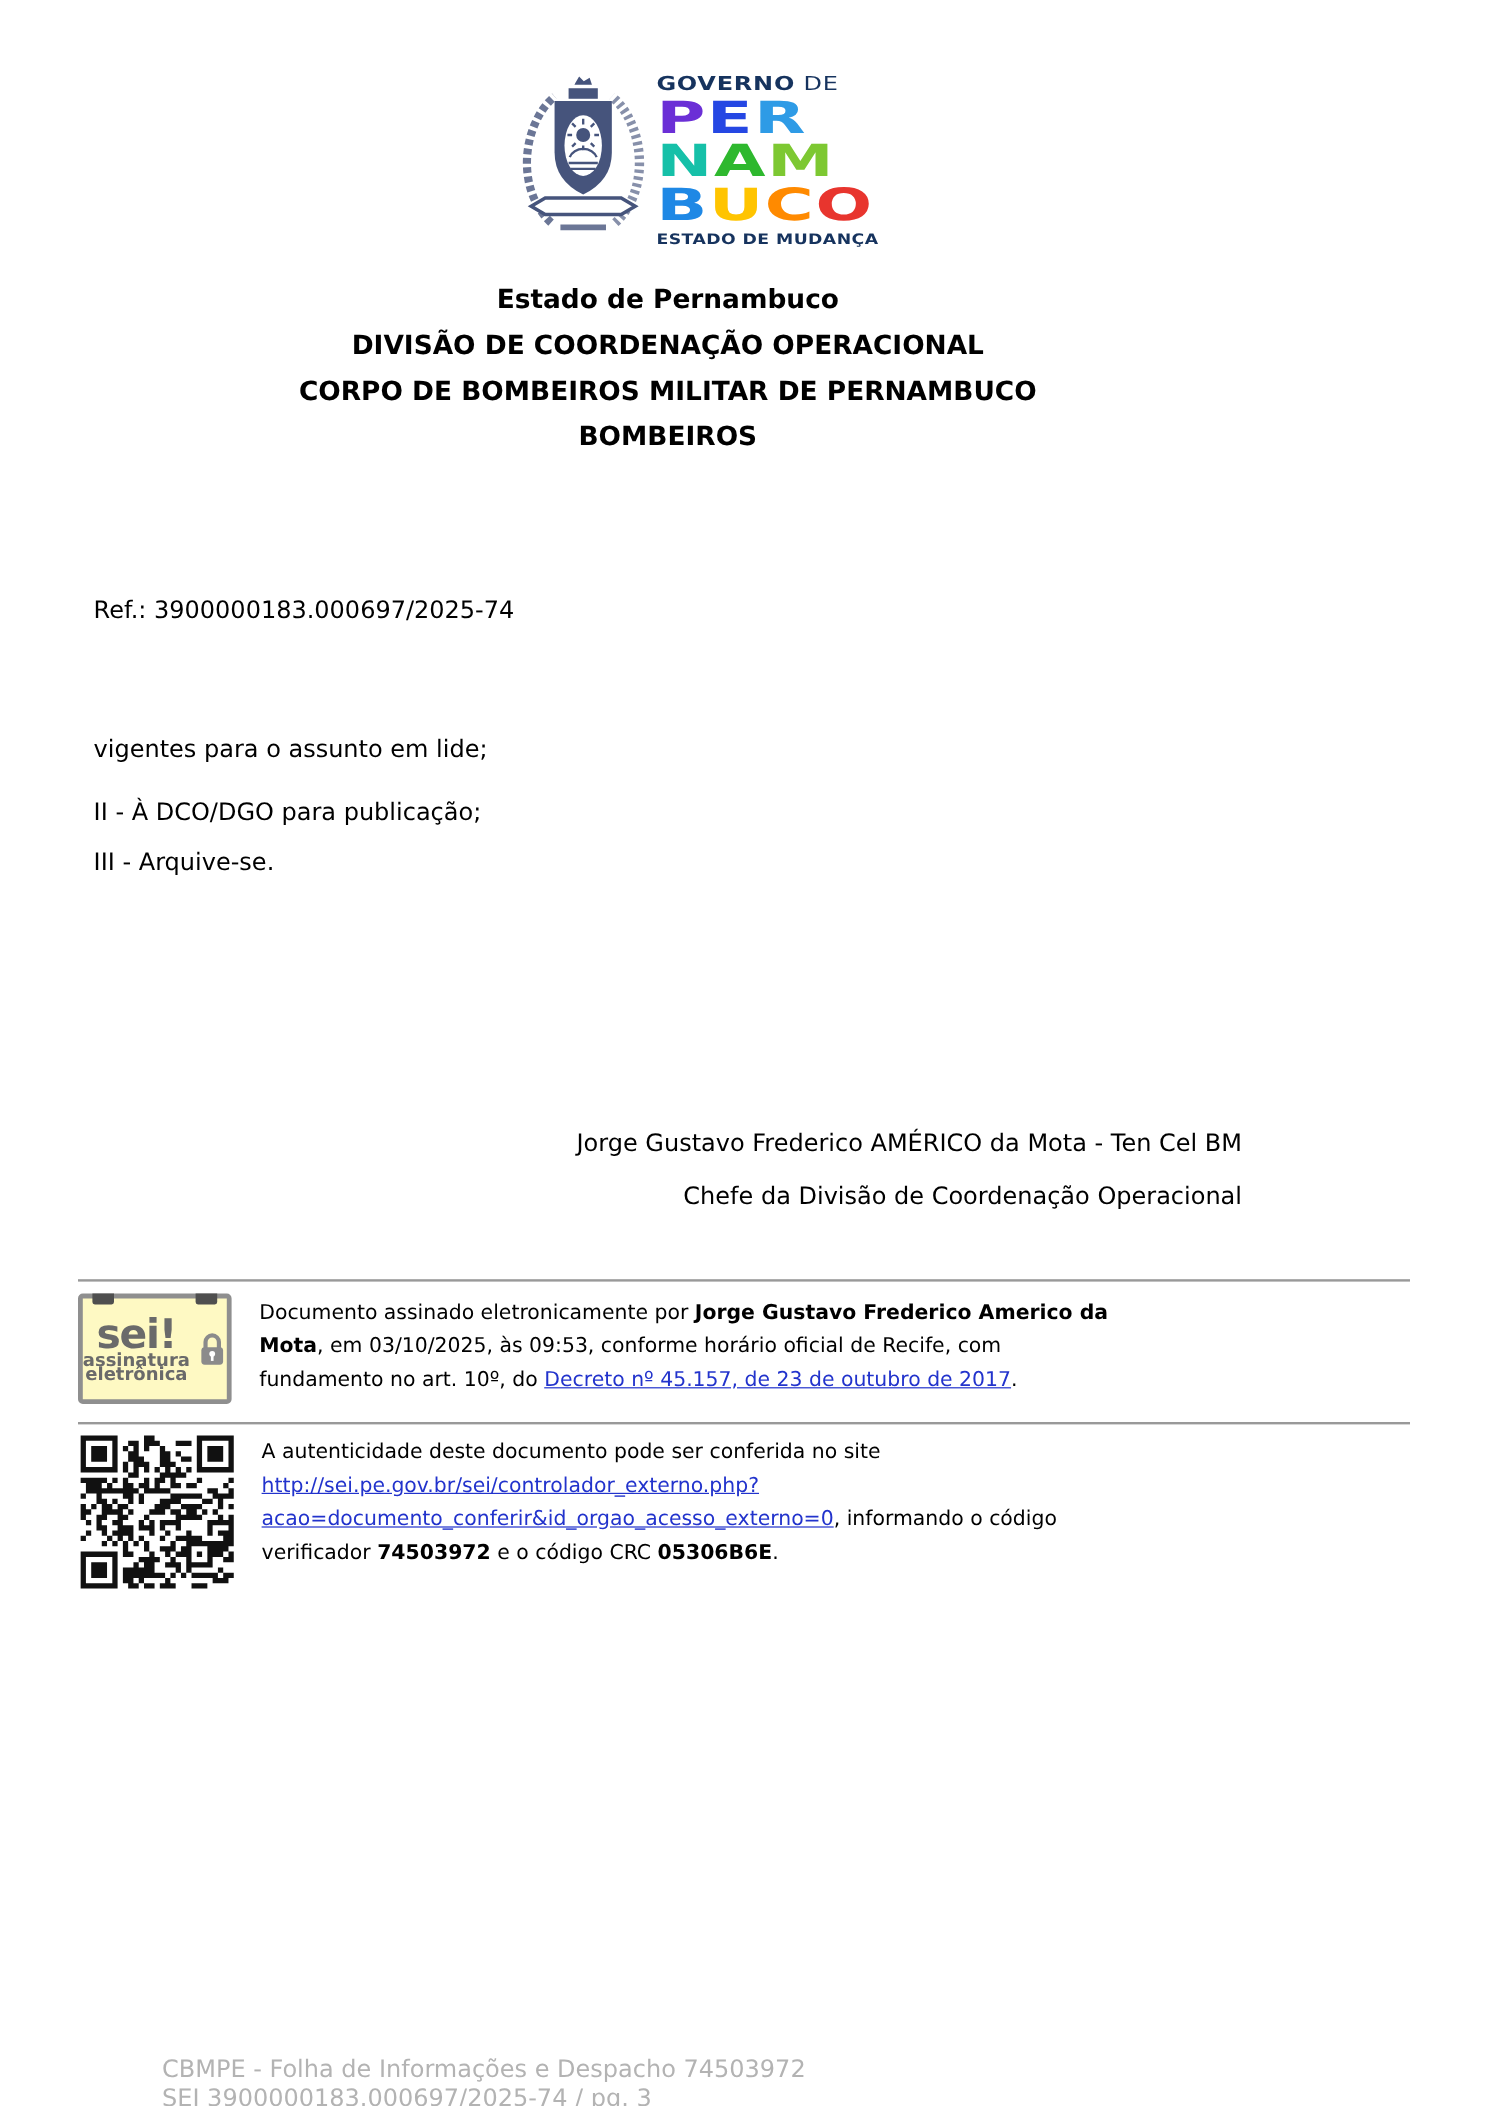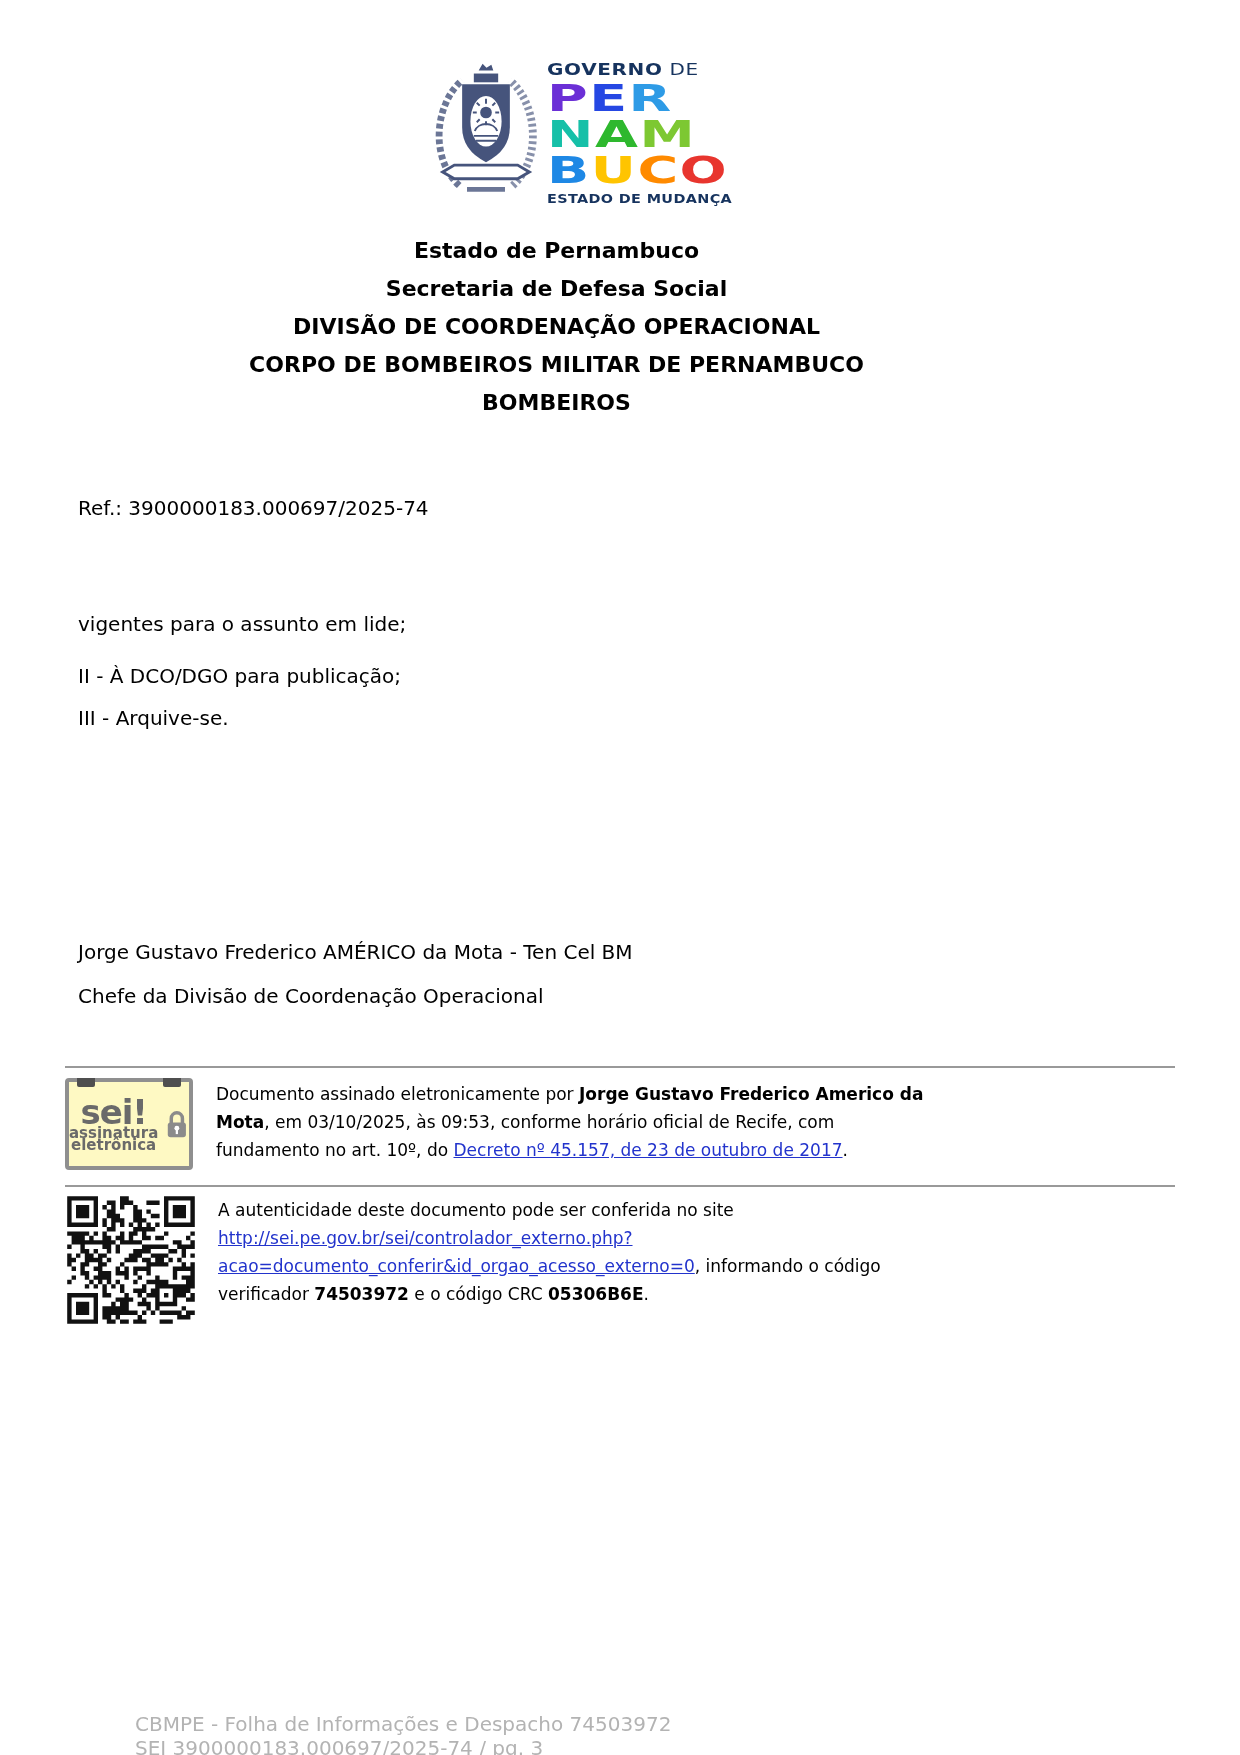--- a/index.html
+++ b/index.html
@@ -25,21 +25,21 @@
   .ref-line{position:absolute;top:496px;left:78px;font-size:20px;}
 
   
   .body-block{position:absolute;top:604px;left:78px;width:957px;font-size:20px;line-height:40px;}
   .body-block p{margin:0;}
   .jf{text-align:justify;text-align-last:justify;}
   .mt1{margin-top:12px !important;}
   .mt2{margin-top:2px !important;}
 
   
-  .signoff{position:absolute;top:940px;left:78px;width:957px;text-align:left;
+  .signoff{position:absolute;top:940px;left:78px;width:957px;text-align:right;
           font-size:20px;line-height:24px;}
   .signoff .role{margin-top:20px;}
 
   
   .rule{position:absolute;left:65px;width:1110px;height:0;border-top:2px solid var(--rule,#999);}
   .rule1{top:1066px;} .rule2{top:1185px;}
 
   
   .sig-row{position:absolute;top:1078px;left:65px;width:1110px;display:flex;gap:23px;align-items:flex-start;}
   .sei-badge{flex:0 0 auto;width:120px;height:84px;border:4px solid #8f8f8f;border-radius:4px;
@@ -93,21 +93,20 @@
           <div class="wm-row"><span style="color: rgb(107, 47, 214);">P</span><span style="color: rgb(37, 71, 227);">E</span><span style="color: rgb(46, 155, 230);">R</span></div>
           <div class="wm-row"><span style="color: rgb(22, 192, 168);">N</span><span style="color: rgb(46, 184, 46);">A</span><span style="color: rgb(125, 200, 50);">M</span></div>
           <div class="wm-row"><span style="color: rgb(30, 136, 229);">B</span><span style="color: rgb(255, 196, 0);">U</span><span style="color: rgb(255, 138, 0);">C</span><span style="color: rgb(232, 53, 46);">O</span></div>
         </div>
       <div class="wm-tagline">ESTADO DE MUDANÇA</div>
     </div>
   </div>
 
   <div class="header-block">
     <div>Estado de Pernambuco</div>
-    <div>Secretaria de Defesa Social</div>
     <div>DIVISÃO DE COORDENAÇÃO OPERACIONAL</div>
     <div>CORPO DE BOMBEIROS MILITAR DE PERNAMBUCO</div>
     <div>BOMBEIROS</div>
   </div>
 
   <div class="ref-line">Ref.: 3900000183.000697/2025-74</div>
 
   <div class="body-block">
     <p>vigentes para o assunto em lide;</p>
     <p class="mt1">II - À DCO/DGO para publicação;</p>

